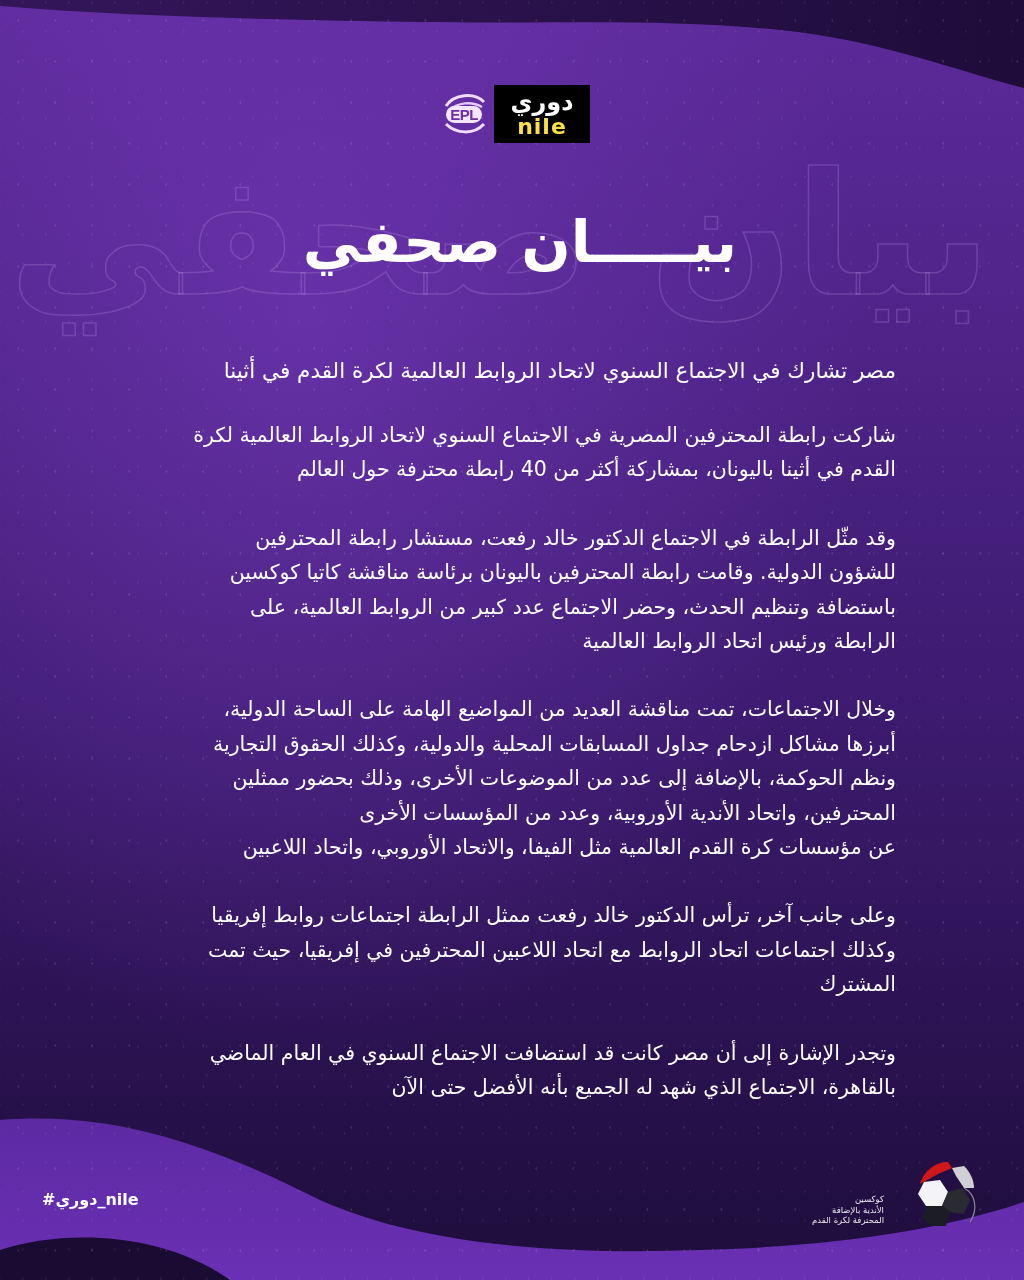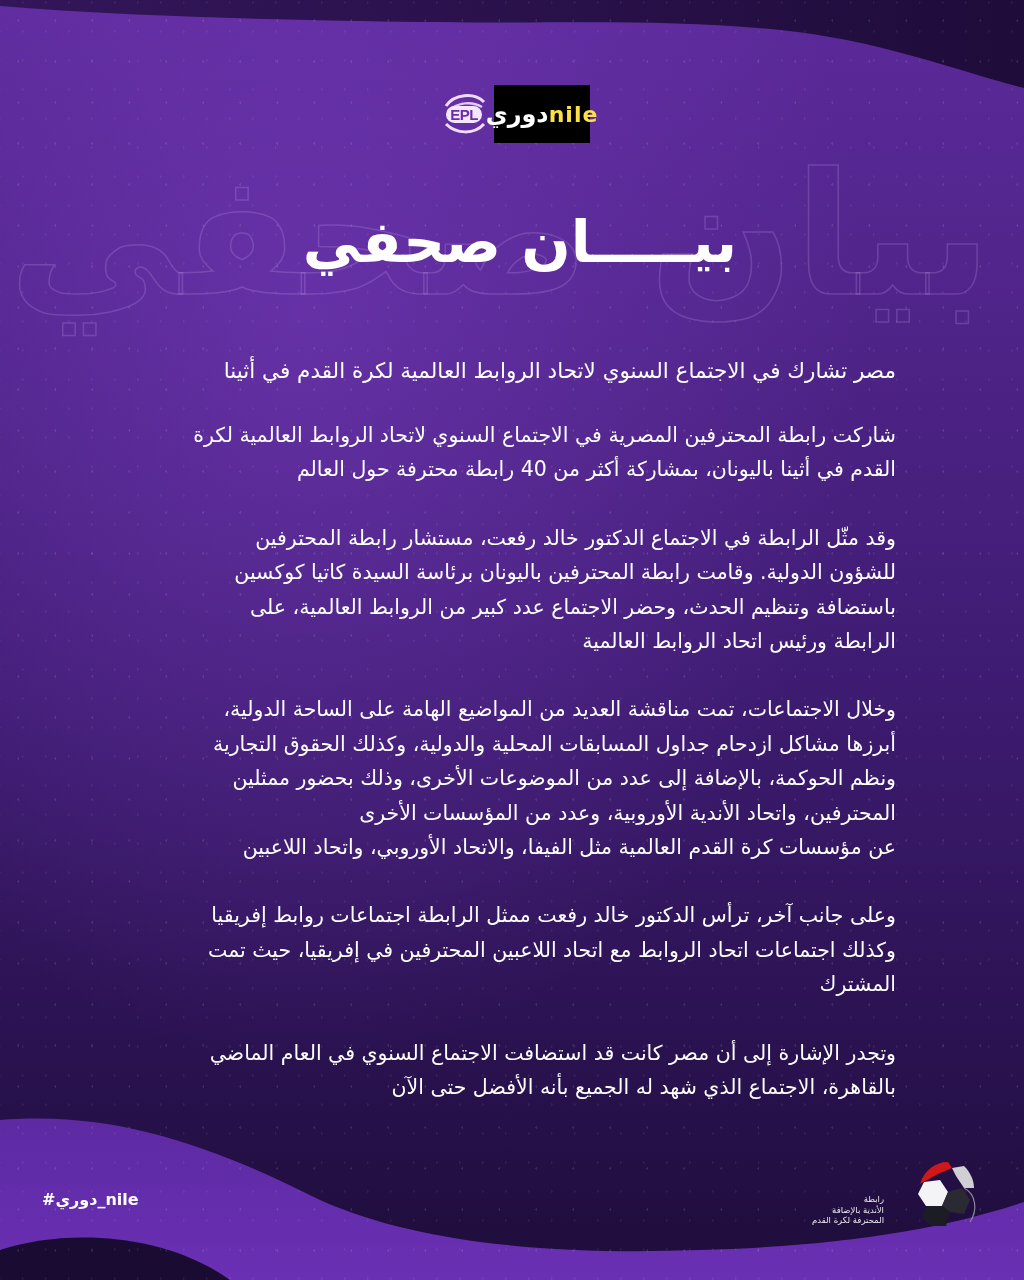--- a/index.html
+++ b/index.html
@@ -42,21 +42,21 @@
     }
     .epl-badge svg { position: absolute; inset: 0; }
     .epl-text {
       position: relative; font-family: "Liberation Sans", sans-serif;
       font-weight: 700; font-size: 15px; color: #6a2fa8;
       background: #f4e6ff; border-radius: 10px; padding: 0 4px;
       letter-spacing: -0.5px;
     }
     .nile-box {
       background: #000; width: 96px; height: 58px;
-      display: flex; flex-direction: row; align-items: center; justify-content: center;
+      display: flex; flex-direction: column; align-items: center; justify-content: center;
       line-height: 1;
     }
     .nile-ar { font-size: 24px; font-weight: 700; color: #fff; direction: rtl; font-family: "DejaVu Sans", sans-serif; }
     .nile-en { font-size: 22px; font-weight: 700; color: #fde047; font-family: "DejaVu Sans", sans-serif; letter-spacing: 1px; margin-top: 2px; }
 
     
     .watermark {
       position: absolute; left: -60px; top: 150px; width: 1120px; height: 170px;
       font-size: 170px; font-weight: 700; direction: rtl; text-align: center;
       color: transparent; -webkit-text-stroke: 1.5px rgba(200,170,240,0.22);
@@ -147,21 +147,21 @@
 <div class="content">
   <div class="headline">مصر تشارك في الاجتماع السنوي لاتحاد الروابط العالمية لكرة القدم في أثينا</div>
 
   <div class="para">
     <span class="line">شاركت رابطة المحترفين المصرية في الاجتماع السنوي لاتحاد الروابط العالمية لكرة</span>
     <span class="line">القدم في أثينا باليونان، بمشاركة أكثر من 40 رابطة محترفة حول العالم</span>
   </div>
 
   <div class="para">
     <span class="line">وقد مثّل الرابطة في الاجتماع الدكتور خالد رفعت، مستشار رابطة المحترفين</span>
-    <span class="line">للشؤون الدولية. وقامت رابطة المحترفين باليونان برئاسة السيدة كاتيا كوكسين</span>
+    <span class="line">للشؤون الدولية. وقامت رابطة المحترفين باليونان برئاسة مناقشة كاتيا كوكسين</span>
     <span class="line">باستضافة وتنظيم الحدث، وحضر الاجتماع عدد كبير من الروابط العالمية، على</span>
     <span class="line">الرابطة ورئيس اتحاد الروابط العالمية</span>
   </div>
 
   <div class="para">
     <span class="line">وخلال الاجتماعات، تمت مناقشة العديد من المواضيع الهامة على الساحة الدولية،</span>
     <span class="line">أبرزها مشاكل ازدحام جداول المسابقات المحلية والدولية، وكذلك الحقوق التجارية</span>
     <span class="line">ونظم الحوكمة، بالإضافة إلى عدد من الموضوعات الأخرى، وذلك بحضور ممثلين</span>
     <span class="line">المحترفين، واتحاد الأندية الأوروبية، وعدد من المؤسسات الأخرى</span>
     <span class="line">عن مؤسسات كرة القدم العالمية مثل الفيفا، والاتحاد الأوروبي، واتحاد اللاعبين</span>
@@ -176,21 +176,21 @@
   <div class="para">
     <span class="line">وتجدر الإشارة إلى أن مصر كانت قد استضافت الاجتماع السنوي في العام الماضي</span>
     <span class="line">بالقاهرة، الاجتماع الذي شهد له الجميع بأنه الأفضل حتى الآن</span>
   </div>
 </div>
 
 <div class="hashtag">#دوري_nile</div>
 
 <div class="assoc">
   <div class="assoc-text">
-    <div>رابطة</div>
+    <div>كوكسين</div>
     <div>الأندية بالإضافة</div>
     <div>المحترفة لكرة القدم</div>
   </div>
   <svg class="assoc-ball" viewBox="0 0 68 72">
     <path d="M8,26 C12,12 24,4 36,4 L40,10 L26,16 Z" fill="#d01818"></path>
     <path d="M40,10 L52,8 C58,14 62,22 62,30 L52,30 L44,18 Z" fill="#cfcfd4"></path>
     <polygon points="12,24 28,22 36,34 30,48 14,48 6,36" fill="#f4f4f6"></polygon>
     <polygon points="36,34 50,30 58,42 52,56 38,54 30,48" fill="#2a2a32"></polygon>
     <polygon points="14,48 30,48 38,54 34,68 20,68 10,60" fill="#1c1c24"></polygon>
     <path d="M52,30 C64,36 66,52 58,64" stroke="#8a8a96" stroke-width="1.2" fill="none"></path>

